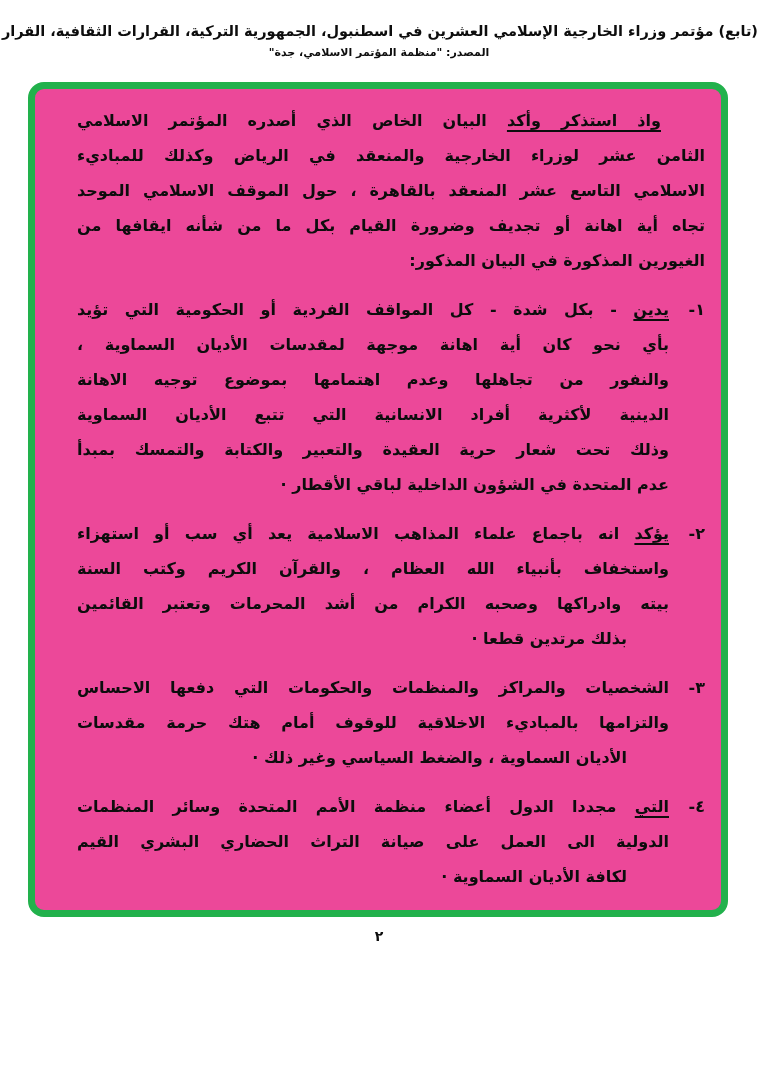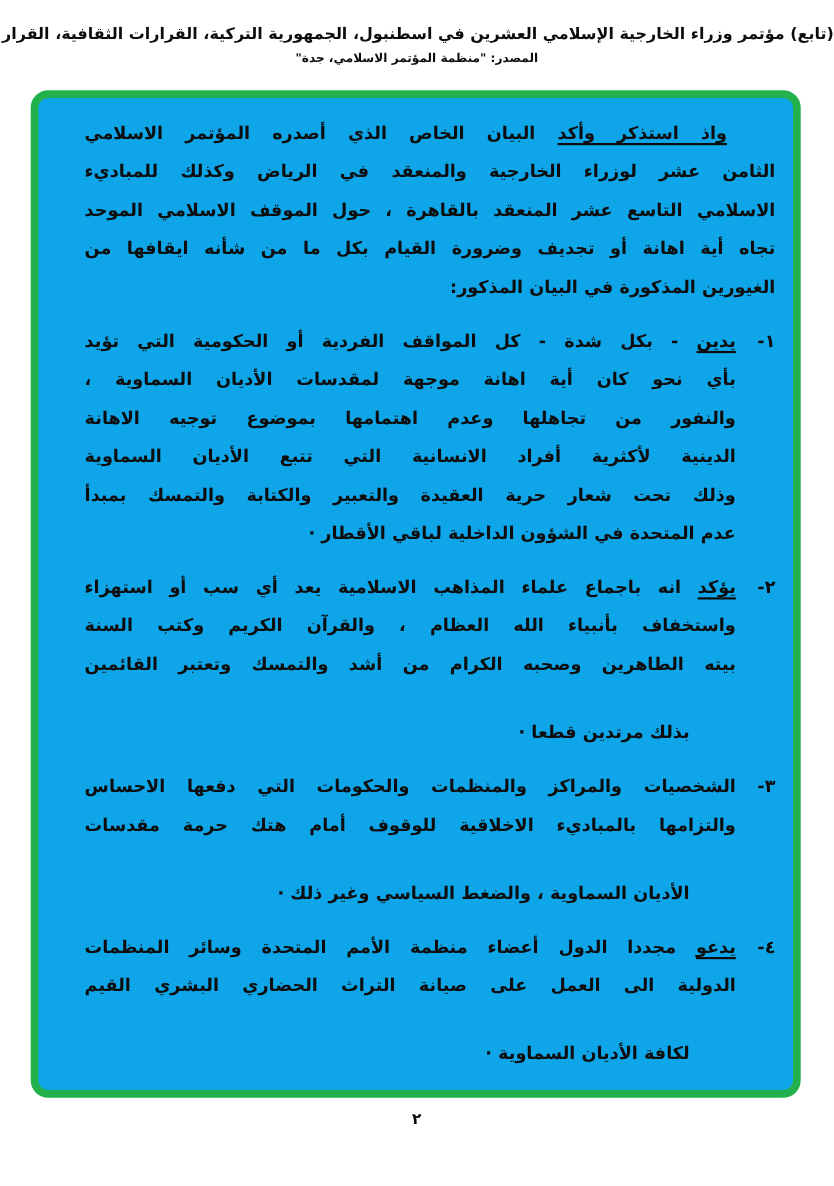--- a/index.html
+++ b/index.html
@@ -31,36 +31,35 @@
     font-size: 11px;
     font-weight: 700;
     line-height: 18px;
     margin-top: 2px;
   }
   .frame {
     margin: 20px 30px 0 28px;
     border: 7px solid #22b14c;
     border-radius: 16px;
     padding: 14px 16px 16px 42px;
-    background: #0ea5e9;
+    background: #ec4899;
   }
   .line {
     font-size: 16px;
     font-weight: 700;
     line-height: 35px;
     text-align: justify;
     text-align-last: justify;
     text-justify: inter-word;
   }
   .line.short {
     text-align-last: right;
   }
   .line.ind {
     padding-right: 42px;
-    margin-top: 27px;
   }
   .preamble .first-line {
     padding-right: 44px;
   }
   .lead-underline {
     text-decoration: underline;
     text-underline-offset: 4px;
     text-decoration-thickness: 1.5px;
   }
   .clause {
@@ -117,38 +116,38 @@
         <div class="line">وذلك تحت شعار حرية العقيدة والتعبير والكتابة والتمسك بمبدأ</div>
         <div class="line short">عدم المتحدة في الشؤون الداخلية لباقي الأقطار ·</div>
       </div>
     </div>
 
     <div class="clause">
       <div class="clause-number">٢-</div>
       <div class="clause-text">
         <div class="line"><span class="lead-underline">يؤكد</span> <span>انه باجماع علماء المذاهب الاسلامية يعد أي سب أو استهزاء</span></div>
         <div class="line">واستخفاف بأنبياء الله العظام ، والقرآن الكريم وكتب السنة</div>
-        <div class="line">بيته الطاهرين وصحبه الكرام من أشد والتمسك وتعتبر القائمين</div>
+        <div class="line">بيته وادراكها وصحبه الكرام من أشد المحرمات وتعتبر القائمين</div>
         <div class="line short ind">بذلك مرتدين قطعا ·</div>
       </div>
     </div>
 
     <div class="clause">
       <div class="clause-number">٣-</div>
       <div class="clause-text">
         <div class="line">الشخصيات والمراكز والمنظمات والحكومات التي دفعها الاحساس</div>
         <div class="line">والتزامها بالمباديء الاخلاقية للوقوف أمام هتك حرمة مقدسات</div>
         <div class="line short ind">الأديان السماوية ، والضغط السياسي وغير ذلك ·</div>
       </div>
     </div>
 
     <div class="clause">
       <div class="clause-number">٤-</div>
       <div class="clause-text">
-        <div class="line"><span class="lead-underline">يدعو</span> <span>مجددا الدول أعضاء منظمة الأمم المتحدة وسائر المنظمات</span></div>
+        <div class="line"><span class="lead-underline">التي</span> <span>مجددا الدول أعضاء منظمة الأمم المتحدة وسائر المنظمات</span></div>
         <div class="line">الدولية الى العمل على صيانة التراث الحضاري البشري القيم</div>
         <div class="line short ind">لكافة الأديان السماوية ·</div>
       </div>
     </div>
 
   </div>
 
   <div class="footer">
     <span class="page-number">٢</span>
   </div>

